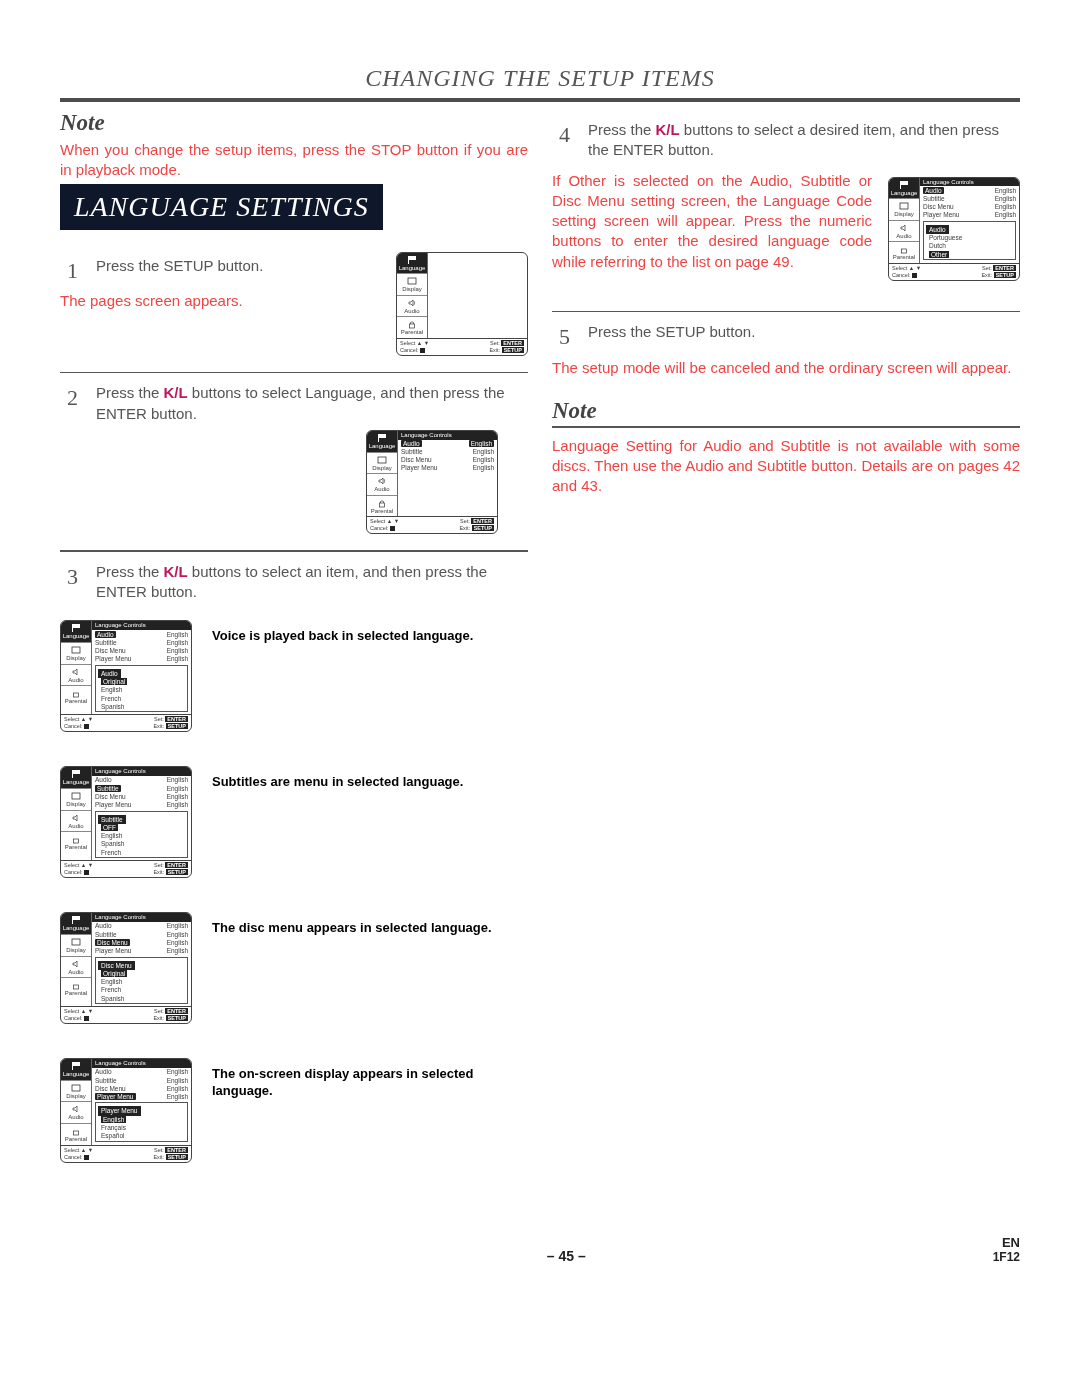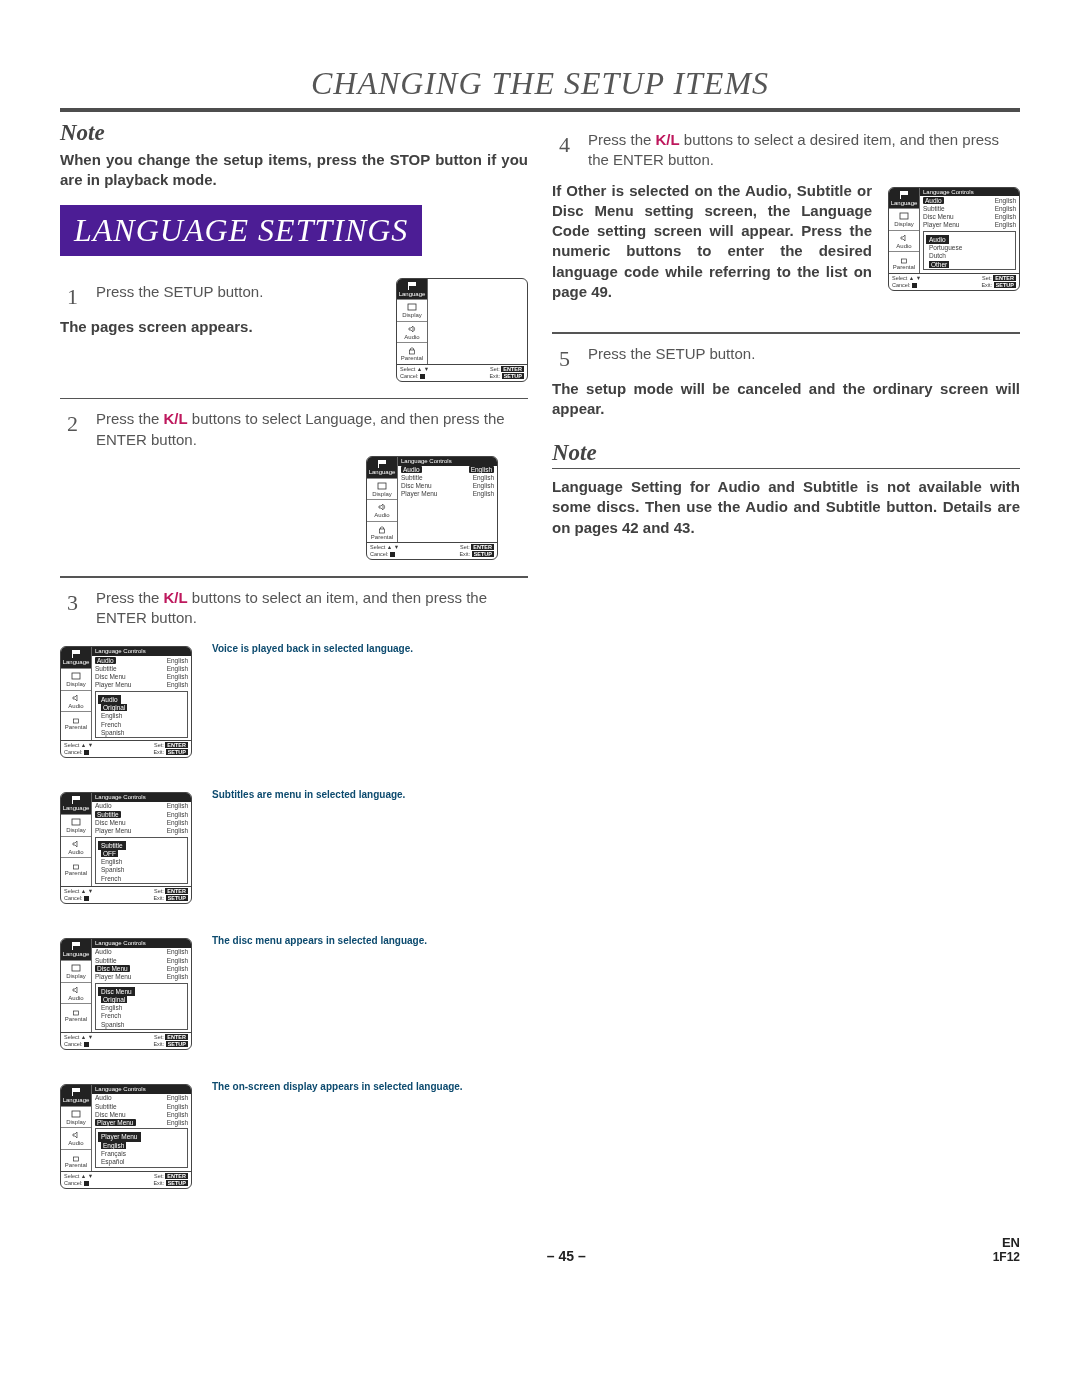--- a/index.html
+++ b/index.html
@@ -12,21 +12,21 @@
   .page {
     padding: 50px 60px 40px 60px;
     position: relative;
     min-height: 1300px;
     box-sizing: border-box;
   }
   .main-title {
     font-family: "Times New Roman", serif;
     font-style: italic;
     font-weight: 500;
-    font-size: 32px;
+    font-size: 24px;
     text-align: center;
     letter-spacing: 1px;
     color: #565656;
     margin: 15px 0 6px 0;
   }
   .thick-rule {
     height: 4px;
     background: #4d4d4d;
     width: 100%;
     margin-bottom: 8px;
@@ -38,41 +38,41 @@
     margin: 16px 0 10px 0;
   }
   .note-label {
     font-family: "Times New Roman", serif;
     font-style: italic;
     font-weight: bold;
     font-size: 23px;
     color: #444;
   }
   .bold {
-    font-weight: bold;
-    color: #404040;
+    font-weight: normal;
+    color: #ef4444;
   }
   .cols {
     display: flex;
     gap: 24px;
   }
   .col {
     flex: 1;
     min-width: 0;
   }
   .section-header {
-    background: #4c1d95;
+    background: #0f172a;
     color: #fff;
     font-family: "Times New Roman", serif;
     font-style: italic;
-    font-size: 32px;
+    font-size: 28px;
     letter-spacing: 1px;
     padding: 7px 14px;
     display: inline-block;
-    margin-top: 14px;
+    margin-top: 3px;
   }
   .step {
     display: flex;
     gap: 18px;
     font-size: 15px;
     color: #555;
     margin-top: 10px;
     line-height: 1.35;
   }
   .step-num {
@@ -178,25 +178,26 @@
   }
   .stop-sq { display:inline-block; width:5px; height:5px; background:#222; vertical-align:middle; }
 
   .desc-row {
     display: flex;
     gap: 20px;
     margin: 12px 0 28px 0;
     align-items: flex-start;
   }
   .desc-text {
-    font-size: 10px;
+    font-size: 13px;
     font-weight: bold;
-    color: #0c4a6e;
+    color: #000000;
     line-height: 1.3;
     padding-top: 2px;
+    margin-top: 12px;
   }
 
   .footer {
     position: absolute;
     bottom: 36px;
     left: 60px;
     right: 60px;
     display: flex;
     justify-content: space-between;
     align-items: flex-end;

